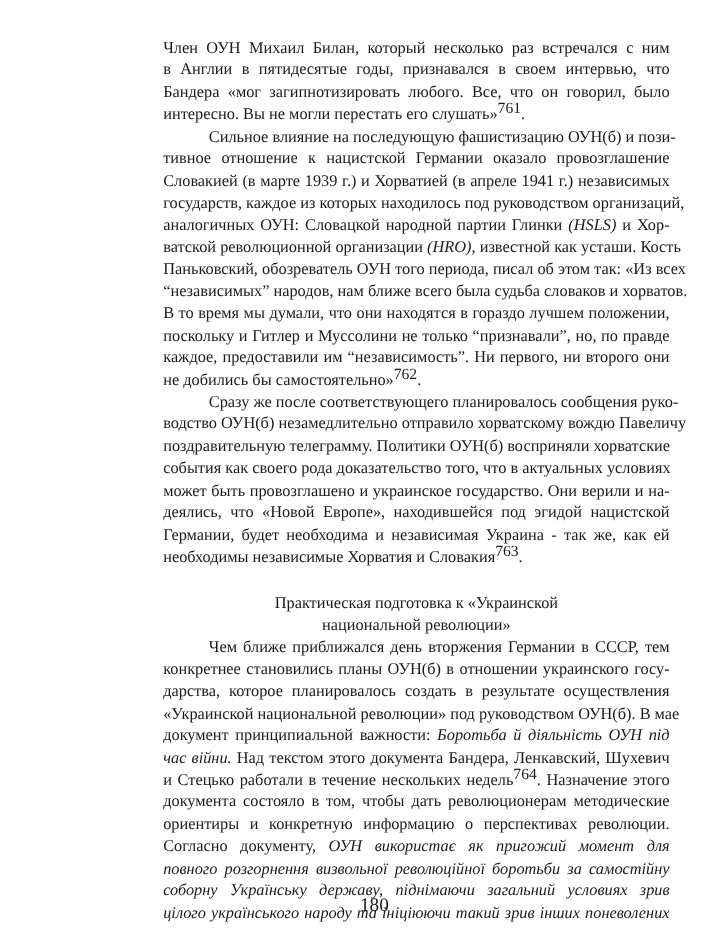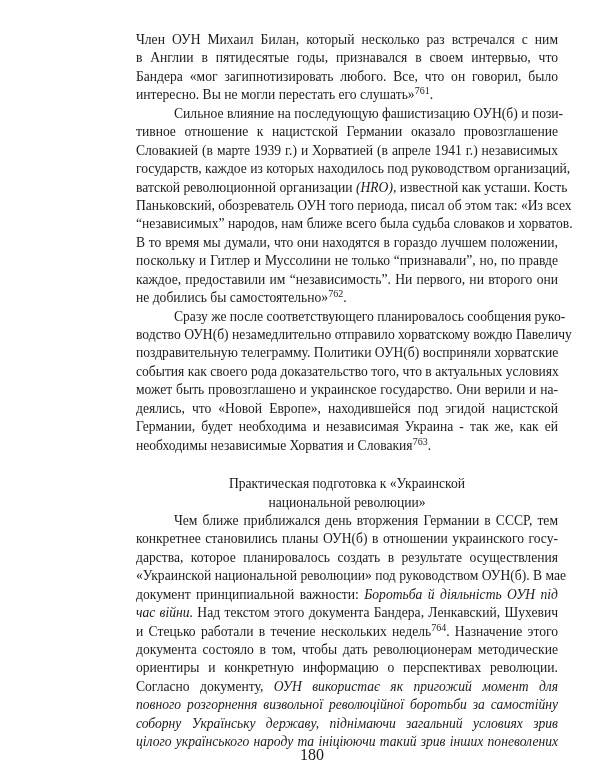--- a/index.html
+++ b/index.html
@@ -12,21 +12,21 @@
   }
   .line {
     display: block; height: 18.45px; line-height: 18.45px;
     white-space: nowrap; text-align: justify; text-align-last: justify;
     overflow: visible;
   }
   .line.last { text-align-last: left; }
   .line.indent { padding-left: 38px; }
   .line.center { text-align: center; text-align-last: center; }
   .gap { display: block; height: 20px; }
-  sup { font-size: 10px; line-height: 0; vertical-align: 5px; }
+  sup { font-size: 13px; line-height: 0; vertical-align: 5px; }
   i { font-style: italic; }
   .page-number {
     position: absolute; left: 0; width: 600px; top: 746px; text-align: center;
     font-family: "Liberation Serif", "DejaVu Serif", serif; font-size: 16px; color: #1a1a1a;
   }
 </style>
 </head>
 <body>
 
 <div class="page">
@@ -37,20 +37,21 @@
       <span class="line">в Англии в пятидесятые годы, признавался в своем интервью, что</span>
       <span class="line">Бандера «мог загипнотизировать любого. Все, что он говорил, было</span>
       <span class="line last"><span>интересно. Вы не могли перестать его слушать»</span><sup>761</sup><span>.</span></span>
     </div>
 
     <div>
       <span class="line indent">Сильное влияние на последующую фашистизацию ОУН(б) и пози-</span>
       <span class="line">тивное отношение к нацистской Германии оказало провозглашение</span>
       <span class="line">Словакией (в марте 1939 г.) и Хорватией (в апреле 1941 г.) независимых</span>
       <span class="line">государств, каждое из которых находилось под руководством организаций,</span>
+      <span class="line"><span>аналогичных ОУН: Словацкой народной партии Глинки</span> <i>(HSLS)</i> <span>и Хор-</span></span>
       <span class="line"><span>ватской революционной организации</span> <i>(HRO),</i> <span>известной как усташи. Кость</span></span>
       <span class="line">Паньковский, обозреватель ОУН того периода, писал об этом так: «Из всех</span>
       <span class="line">“независимых” народов, нам ближе всего была судьба словаков и хорватов.</span>
       <span class="line">В то время мы думали, что они находятся в гораздо лучшем положении,</span>
       <span class="line">поскольку и Гитлер и Муссолини не только “признавали”, но, по правде</span>
       <span class="line">каждое, предоставили им “независимость”. Ни первого, ни второго они</span>
       <span class="line last"><span>не добились бы самостоятельно»</span><sup>762</sup><span>.</span></span>
     </div>
 
     <div>

